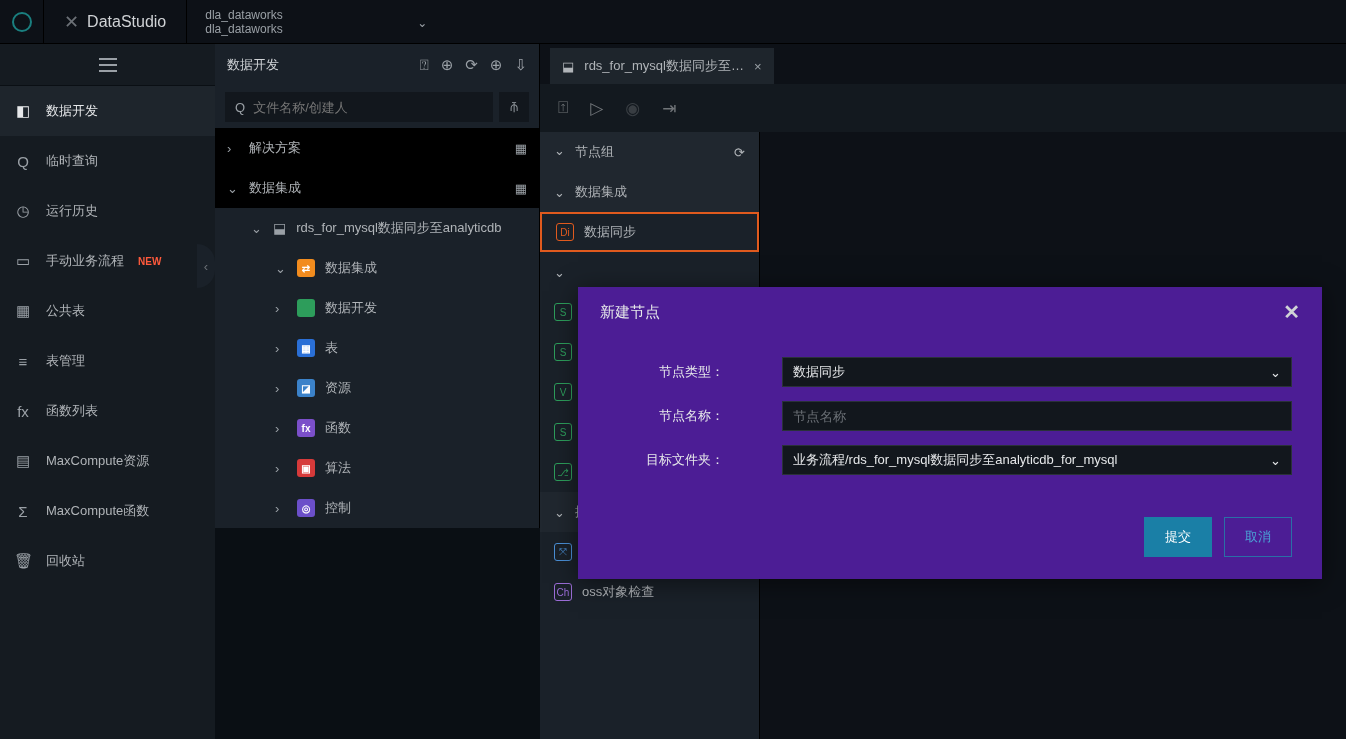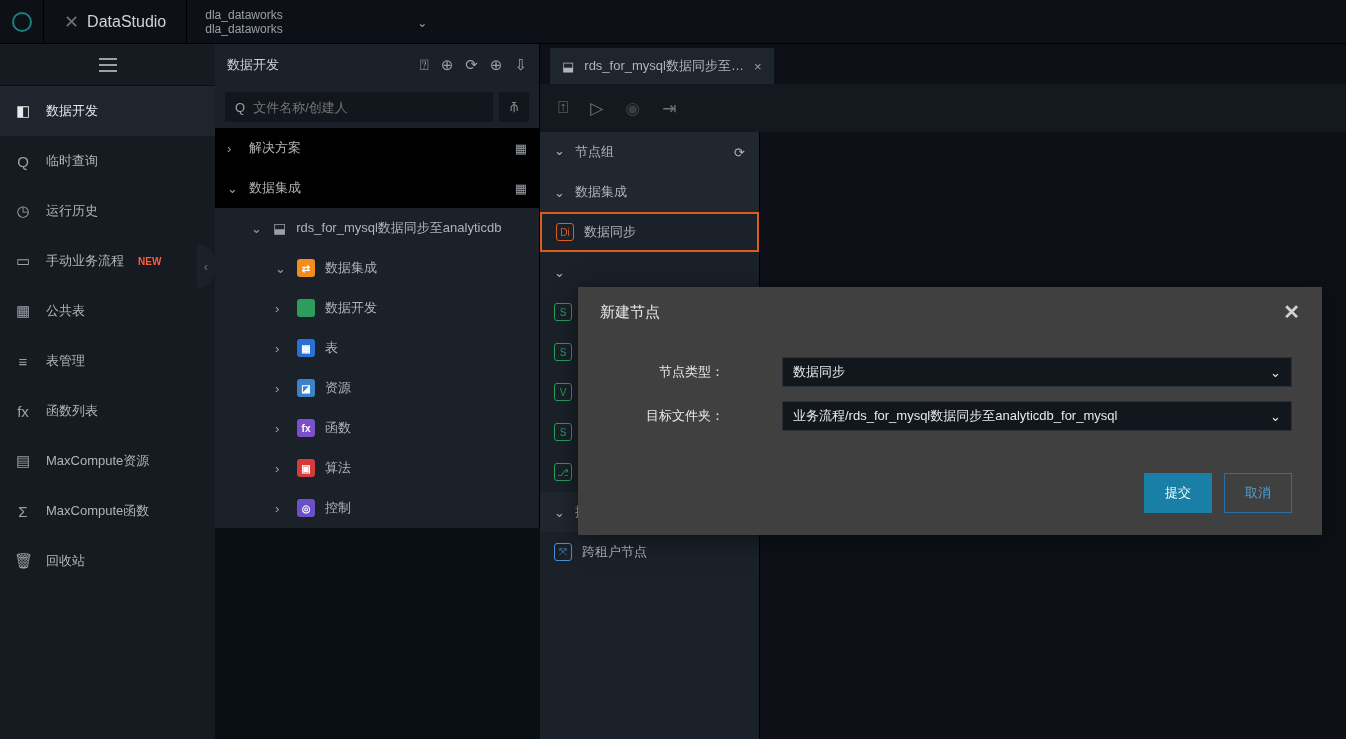--- a/index.html
+++ b/index.html
@@ -55,21 +55,21 @@
 .st-ic { width:18px; height:18px; display:flex; align-items:center; justify-content:center; border-radius:3px; font-size:10px; border:1px solid; }
 .st-ic.di { border-color:#e05a1e; color:#e05a1e; }
 .st-ic.sq { border-color:#2d9d5b; color:#2d9d5b; }
 .st-ic.br { border-color:#2d9d5b; color:#2d9d5b; }
 .st-ic.bl { border-color:#4a8fd6; color:#4a8fd6; }
 .st-ic.pu { border-color:#9b6dd7; color:#9b6dd7; }
 .content-row { flex:1; display:flex; min-height:0; }
 .canvas { flex:1; background:#0d1117; }
 .collapse-handle { width:18px; height:44px; background:#1a2129; border-radius:0 22px 22px 0; position:absolute; left:-18px; top:200px; display:flex; align-items:center; justify-content:center; color:#6b7076; }
 .panel2-wrap { position:relative; }
-.modal { position:absolute; left:578px; top:287px; width:744px; background:#404040; box-shadow:0 4px 24px rgba(0,0,0,.5); z-index:100; }
+.modal { position:absolute; left:578px; top:287px; width:744px; background:#4c1d95; box-shadow:0 4px 24px rgba(0,0,0,.5); z-index:100; }
 .modal-head { height:50px; display:flex; align-items:center; justify-content:space-between; padding:0 22px; color:#e6e8ea; font-size:15px; }
 .modal-close { color:#d0d3d6; font-size:20px; cursor:pointer; font-weight:bold; }
 .modal-body { padding:20px 30px 10px; }
 .form-row { display:flex; align-items:center; margin-bottom:14px;gap:44px; }
 .form-label { width:130px; text-align:right; padding-right:14px; color:#e6e8ea; }
 .form-field { flex:1; height:30px; background:#12171d; border:1px solid #2a3139; display:flex; align-items:center; padding:0 10px; color:#e6e8ea; justify-content:space-between; }
 .form-field input { flex:1; background:transparent; border:none; color:#e6e8ea; outline:none; }
 .form-field input::placeholder { color:#6b7076; }
 .modal-foot { display:flex; justify-content:flex-end; gap:12px; padding:18px 30px 22px; }
 .btn { height:40px; padding:0 20px; display:flex; align-items:center; border:1px solid #2a6fa6; background:transparent; color:#4aa3d6; cursor:pointer; font-size:13px; }
@@ -289,20 +289,24 @@
             <div style="display:flex;gap:10px;align-items:center">
               <span class="chev chev-down"></span>
               <span>控制</span>
             </div>
           </div>
           <div id="below-items">
               <div class="st-row">
                 <span class="st-ic bl">⤧</span>
                 <span>跨租户节点</span>
               </div>
+              <div class="st-row">
+                <span class="st-ic pu">Ch</span>
+                <span>oss对象检查</span>
+              </div>
             </div>
         </div>
         <div class="canvas"></div>
       </div>
     </div>
   </div>
 </div>
 
 <div class="modal">
   <div class="modal-head">
@@ -311,20 +315,26 @@
   </div>
   <div class="modal-body">
     <div class="form-row">
       <div class="form-label">节点类型：</div>
       <div class="form-field">
         <span>数据同步</span>
         <span class="chev-down"></span>
       </div>
     </div>
     <div class="form-row">
+      <div class="form-label">节点名称：</div>
+      <div class="form-field">
+        <input placeholder="节点名称" style="">
+      </div>
+    </div>
+    <div class="form-row">
       <div class="form-label">目标文件夹：</div>
       <div class="form-field">
         <span style="white-space:nowrap;overflow:hidden">业务流程/rds_for_mysql数据同步至analyticdb_for_mysql</span>
         <span class="chev-down"></span>
       </div>
     </div>
   </div>
   <div class="modal-foot">
     <div class="btn primary">提交</div>
     <div class="btn">取消</div>

